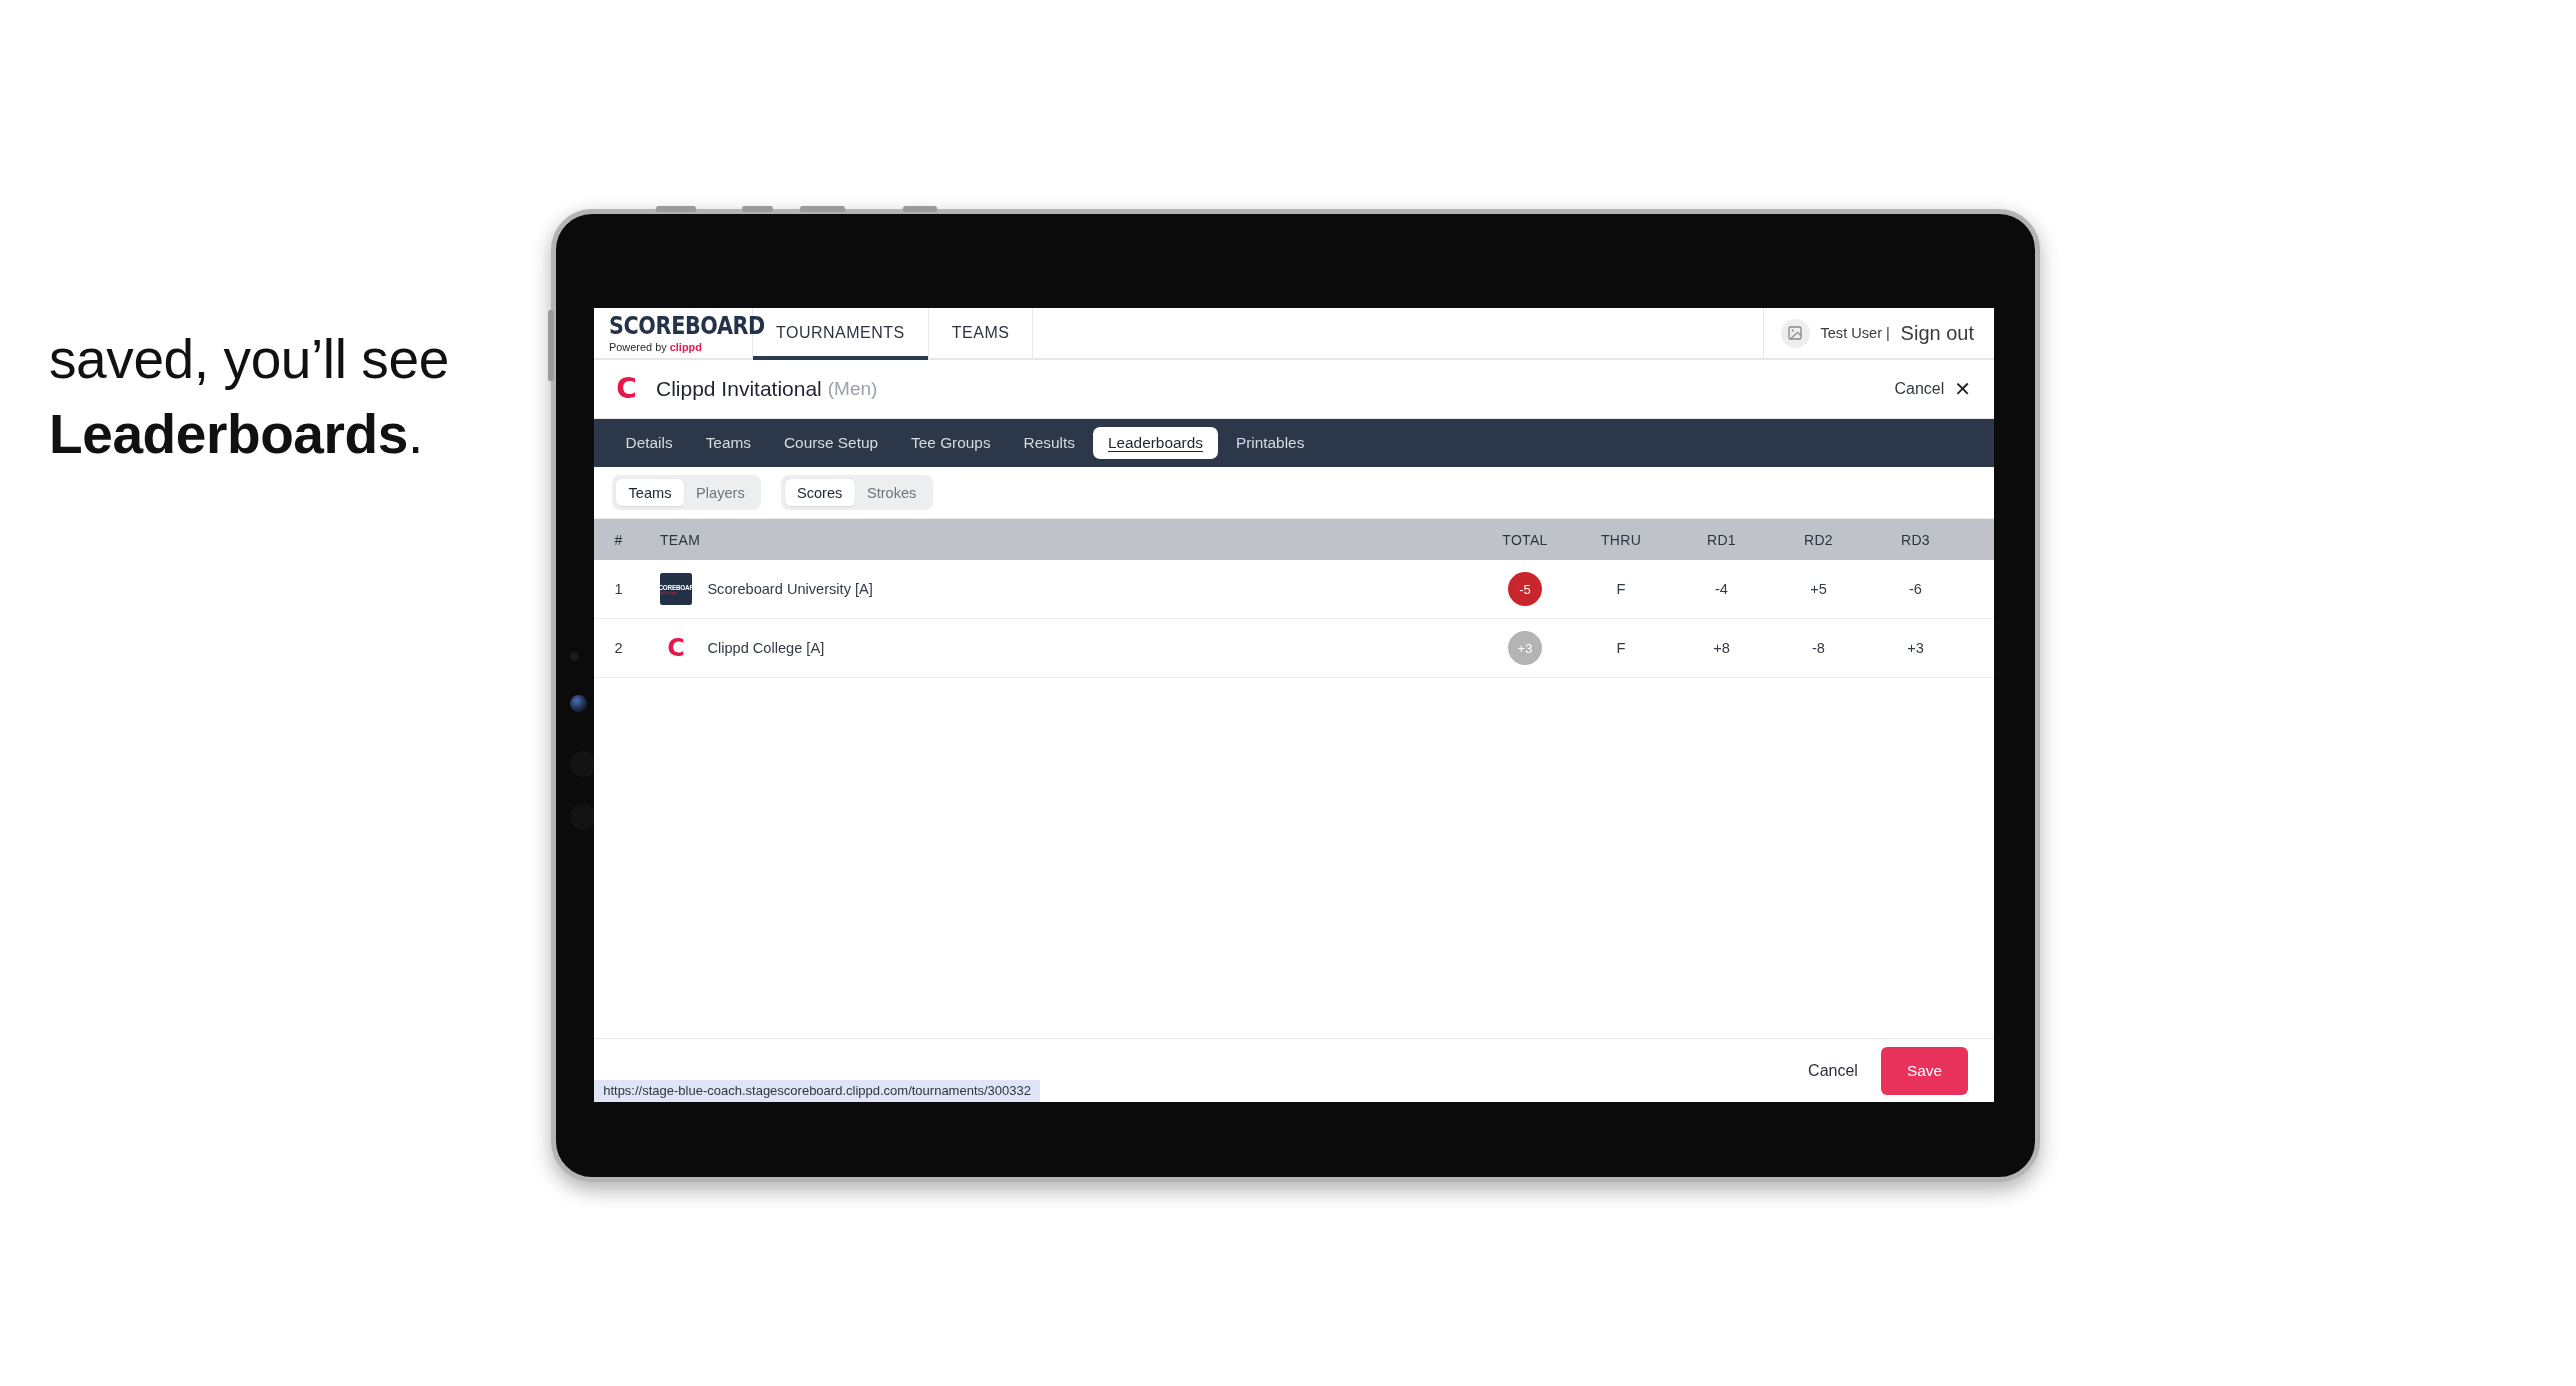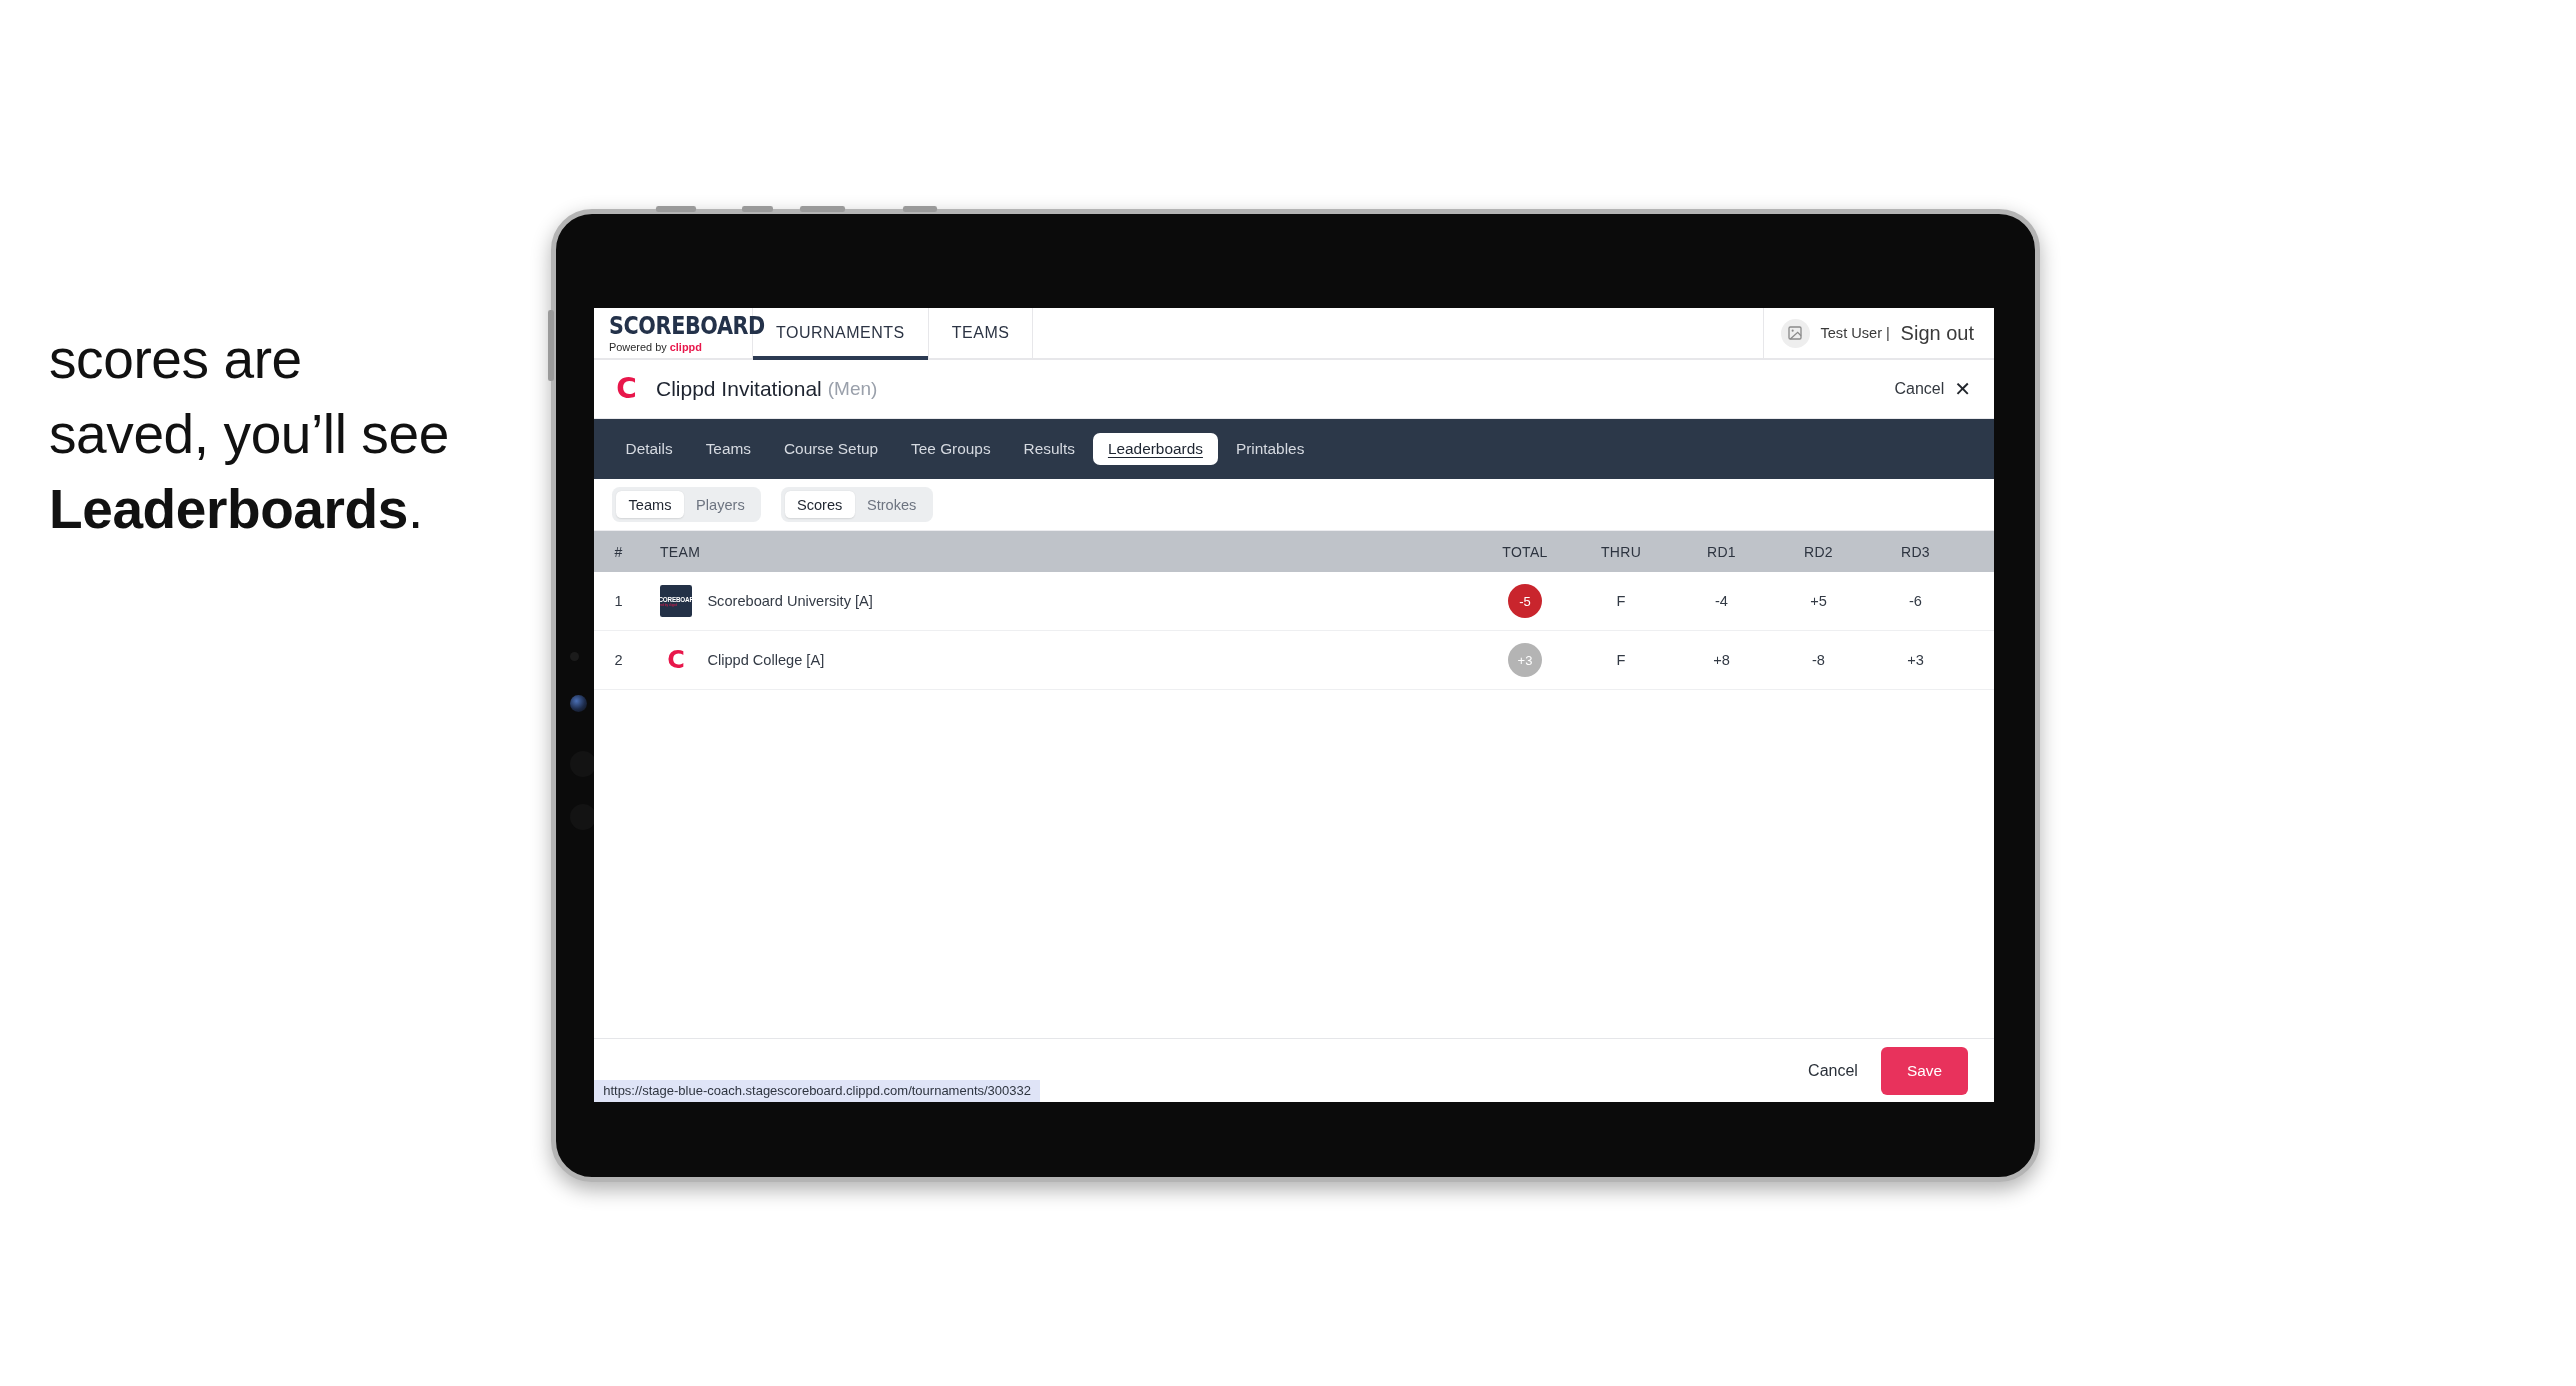--- a/index.html
+++ b/index.html
@@ -118,21 +118,21 @@
   }
   #tourn-name { font-size: 21px; color: #1e2430; }
   #tourn-cat { font-size: 19px; color: #9aa0ab; margin-left: 6px; }
   #title-spacer { flex: 1; }
   #cancel-top { display: flex; align-items: center; gap: 10px; cursor: pointer; }
   #cancel-top-label { font-size: 16px; color: #33383f; }
   #cancel-top-x { font-size: 20px; color: #22262c; line-height: 1; }
 
   
   #tabstrip {
-    height: 60px; background: #2c3849;
+    height: 48px; background: #2c3849;
     display: flex; align-items: center; padding-left: 17px; gap: 3.8px;
   }
   .tab {
     padding: 7px 14.6px; font-size: 15.4px; color: #d6dae1;
     border-radius: 7px; cursor: pointer; white-space: nowrap;
   }
   .tab.active {
     background: #ffffff; color: #1d2430; font-weight: normal;
     text-decoration: underline; text-underline-offset: 3.1px;
   }
@@ -218,21 +218,20 @@
     white-space: nowrap;
   }
 
   #main-col { display: flex; flex-direction: column; height: calc(100% - 52px); }
   #scroll-area { flex: 1; display: flex; flex-direction: column; overflow: hidden; }
 </style>
 </head>
 <body>
 
 <div id="caption">
-  <div>scores are</div>
   <div>saved, you’ll see</div>
   <div>
     <span class="bold">Leaderboards</span><span>.</span>
   </div>
 </div>
 
 <div id="tablet">
   <div class="dev-btn" id="btn-top-1"></div>
   <div class="dev-btn" id="btn-top-2"></div>
   <div class="dev-btn" id="btn-top-3"></div>

